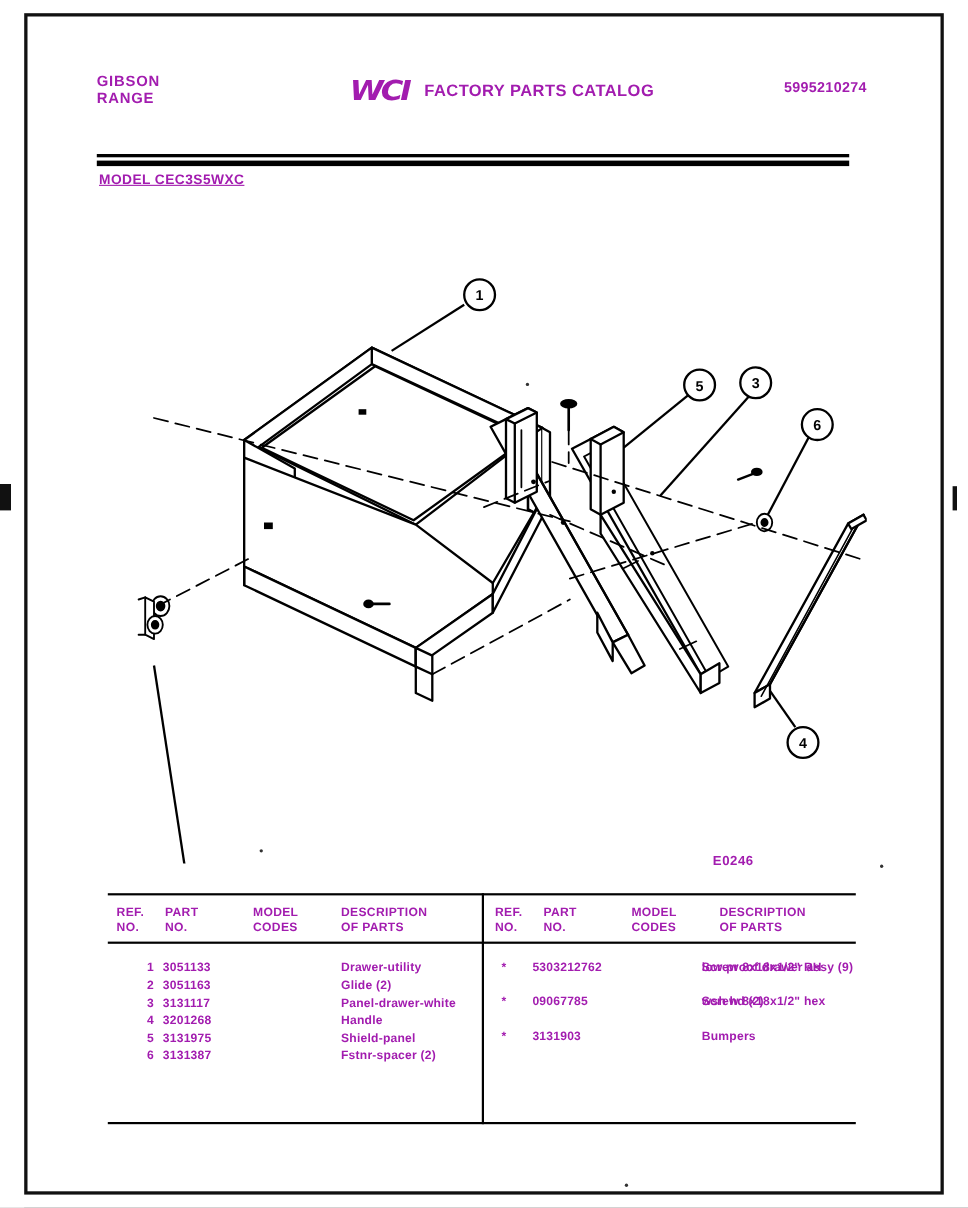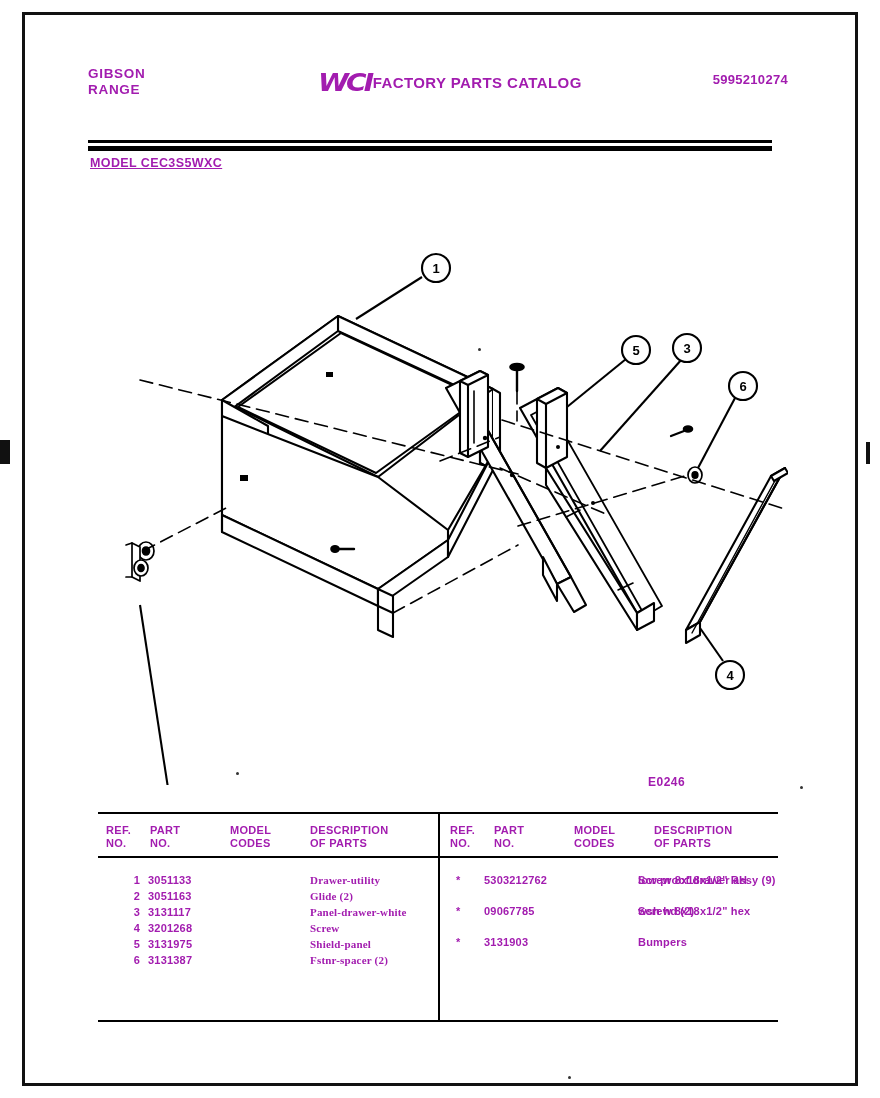--- a/index.html
+++ b/index.html
@@ -35,21 +35,21 @@
     width: 700px; height: 44px;
   }
   .brand {
     position: absolute; left: 0; top: 0;
     font-weight: bold; font-size: 13.5px;
     letter-spacing: 0.7px; line-height: 16px;
   }
   .brand div { white-space: nowrap; }
   .wci-block {
     position: absolute; left: 230px; top: 4px;
-    display: flex; align-items: center; gap: 4px;
+    display: flex; align-items: center; gap: 17px;
     white-space: nowrap;
   }
   .wci-logo {
     font-family: "DejaVu Sans", sans-serif;
     font-weight: bold;
     font-size: 25px;
     font-style: italic;
     letter-spacing: -2.5px;
     transform: scaleX(1.12);
     transform-origin: left center;
@@ -127,21 +127,21 @@
   .prow {
     position: relative;
     height: 16px;
     font-weight: bold; font-size: 11px;
     letter-spacing: 0.2px;
   }
   .prow span { position: absolute; top: 0; white-space: nowrap; }
   .p-ref  { left: 12px; width: 30px; text-align: right; }
   .p-part { left: 50px; }
   .p-code { left: 132px; }
-  .p-desc { left: 212px; font-family: Liberation Serif, serif; }
+  .p-desc { left: 212px; }
 
   .rows-r { position: absolute; top: 62px; left: 0; width: 336px; }
   .prow-r {
     position: relative;
     font-weight: bold; font-size: 11px;
     letter-spacing: 0.2px;
   }
   .prow-r span { position: absolute; top: 0; white-space: nowrap; }
   .r-ref  { left: 14px; }
   .r-part { left: 42px; }
@@ -389,21 +389,21 @@
           <div class="prow">
             <span class="p-ref">3</span>
             <span class="p-part">3131117</span>
             <span class="p-code"></span>
             <span class="p-desc">Panel-drawer-white</span>
           </div>
           <div class="prow">
             <span class="p-ref">4</span>
             <span class="p-part">3201268</span>
             <span class="p-code"></span>
-            <span class="p-desc">Screw</span>
+            <span class="p-desc">Handle</span>
           </div>
           <div class="prow">
             <span class="p-ref">5</span>
             <span class="p-part">3131975</span>
             <span class="p-code"></span>
             <span class="p-desc">Shield-panel</span>
           </div>
           <div class="prow">
             <span class="p-ref">6</span>
             <span class="p-part">3131387</span>

